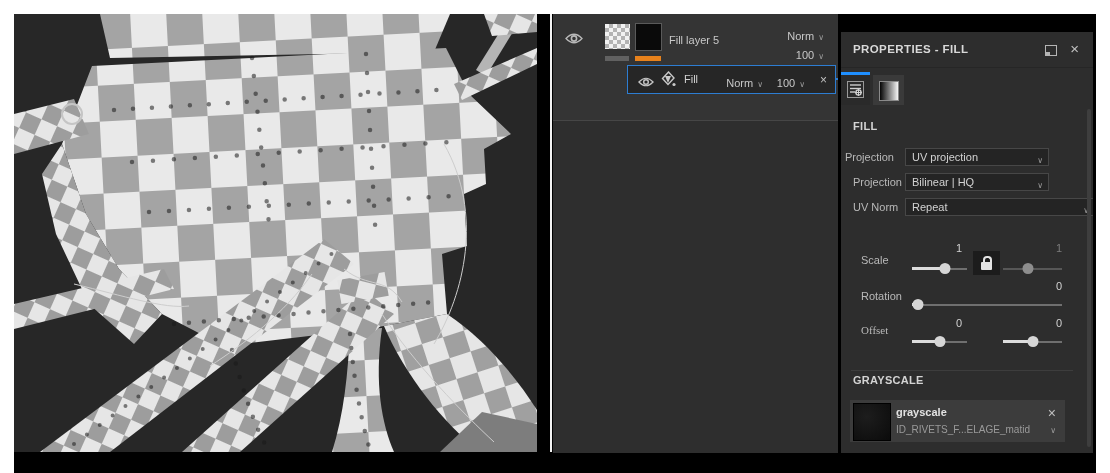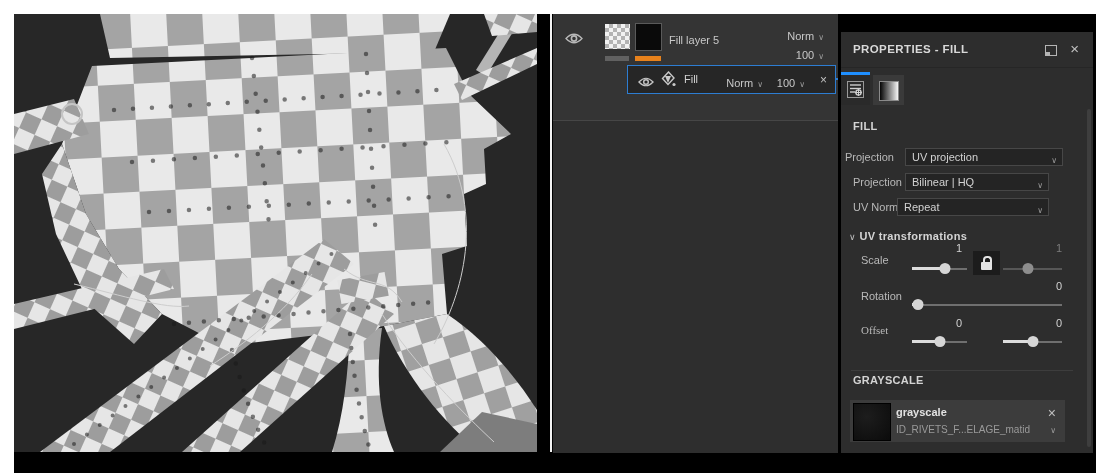--- a/index.html
+++ b/index.html
@@ -212,40 +212,37 @@
         <line x1="8" y1="11.5" x2="15" y2="11.5" stroke="#cfcfcf" stroke-width="1"></line>
       </svg>
     </div>
     <div class="abs tab tab2">
       <div class="grad-icon"></div>
     </div>
 
     <span class="abs sec-head" style="left:12px;top:88px;">FILL</span>
 
     <span class="abs lbl" style="left:4px;top:119px;">Projection</span>
-    <div class="abs dd" style="left:64px;top:116px;width:158px;">
+    <div class="abs dd" style="left:64px;top:116px;width:144px;">
       <span>UV projection</span>
       <span class="chev">∨</span>
     </div>
 
     <span class="abs lbl" style="left:12px;top:144px;">Projection</span>
     <div class="abs dd" style="left:64px;top:141px;width:144px;">
       <span>Bilinear | HQ</span>
       <span class="chev">∨</span>
     </div>
 
     <span class="abs lbl" style="left:12px;top:169px;">UV Norm</span>
-    <div class="abs dd" style="left:56px;top:166px;width:152px;">
+    <div class="abs dd" style="left:64px;top:166px;width:190px;">
       <span>Repeat</span>
       <span class="chev">∨</span>
     </div>
 
-    <span class="abs" style="left:8px;top:194px;">
-      <span class="chev" style="font-size:9px;color:#c0c0c0;margin:0 4px 0 0;">∨</span><span class="sec-head">UV transformations</span>
-    </span>
 
     <span class="abs lbl" style="left:20px;top:222px;">Scale</span>
     <span class="abs val" style="left:71px;top:210px;width:50px;">1</span>
     <div class="abs slider" style="left:71px;top:230px;width:55px;">
       <div class="track"></div>
         <div class="track-fill" style="width:60%;"></div>
         <div class="knob" style="left:60%;"></div>
     </div>
     <div class="abs lockbox">
       <span class="lock-shackle"></span>

